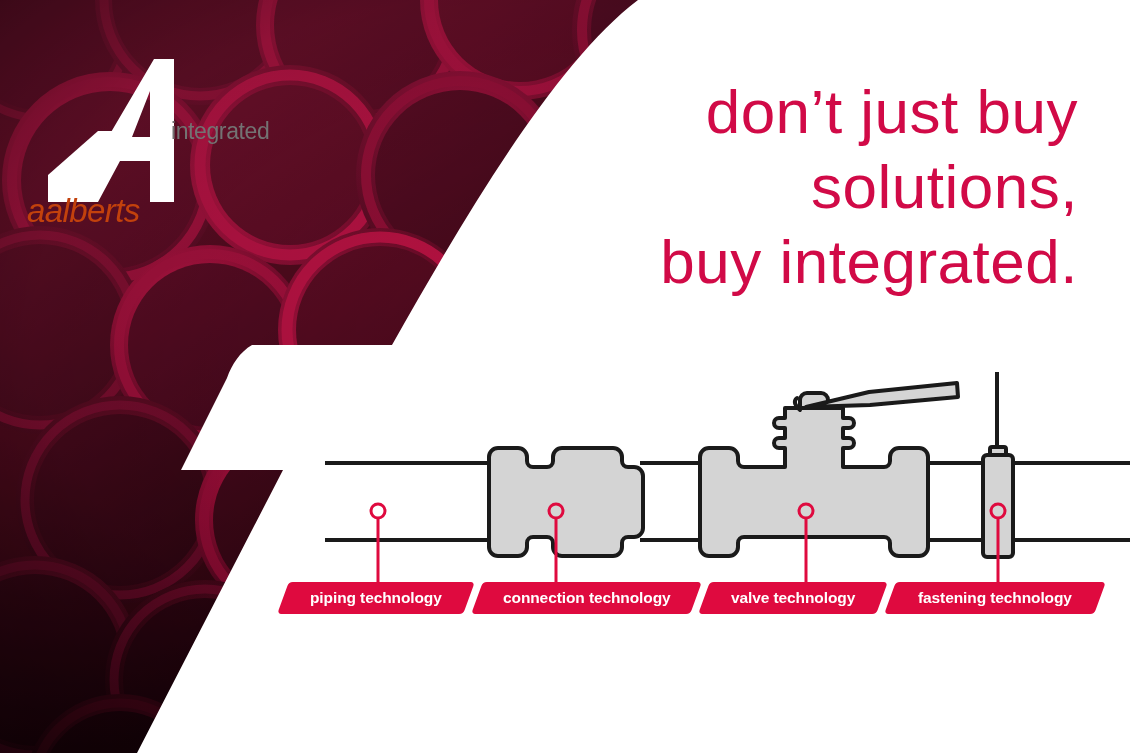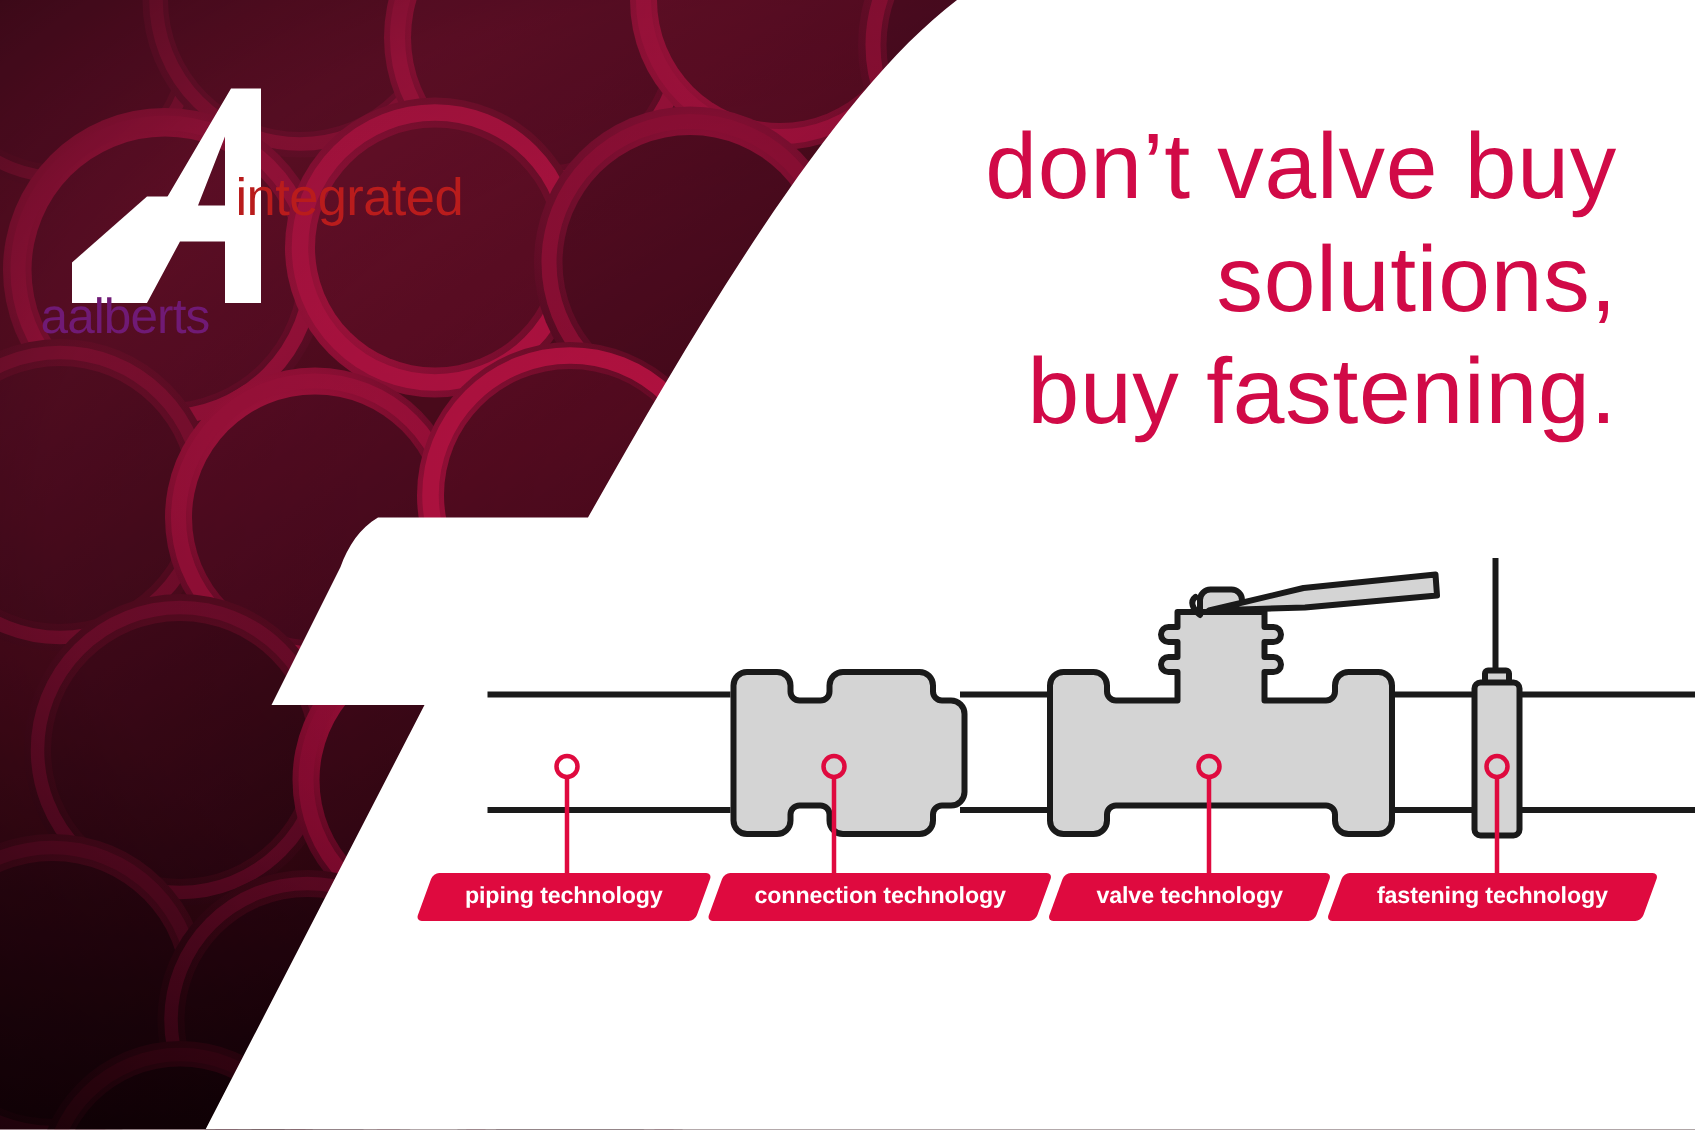--- a/index.html
+++ b/index.html
@@ -43,31 +43,32 @@
     width: 130px;
     height: 175px;
   }
   #logo svg { display:block; width:100%; height:100%; }
   #logo-wordmark {
     position: absolute;
     left: 27px;
     top: 192px;
     font-size: 33px;
     letter-spacing: -0.6px;
-    color: #701a75;
+    color: #c2410c;
     font-weight: 400;
     white-space: nowrap;
+    font-style: italic;
   }
 
   #tagline {
     position: absolute;
-    left: 157px;
+    left: 171px;
     top: 112px;
-    color: #b91c1c;
-    font-size: 35px;
+    color: #737373;
+    font-size: 23px;
     line-height: 39px;
     font-weight: 400;
     letter-spacing: -0.4px;
     white-space: nowrap;
   }
   #tagline div { display:block; }
 
   
   #headline {
     position: absolute;
@@ -359,23 +360,23 @@
       <path d="M 52 74 L 74 74 L 26 145 L 2 145 L 2 118 Z" fill="#ffffff"></path>
     </svg>
   </div>
   <div id="logo-wordmark">aalberts</div>
 
   <div id="tagline">
     <div>integrated</div>
   </div>
 
   <div id="headline">
-    <div>don’t valve buy</div>
+    <div>don’t just buy</div>
     <div>solutions,</div>
-    <div>buy fastening.</div>
+    <div>buy integrated.</div>
   </div>
 
   <div id="diagram">
     <svg viewBox="0 0 1130 753" aria-hidden="true">
       <g fill="none" stroke="#1A1A1A" stroke-width="4" stroke-linecap="butt">
 
         <line x1="325" y1="463" x2="487" y2="463"></line>
         <line x1="640" y1="463" x2="700" y2="463"></line>
         <line x1="930" y1="463" x2="985" y2="463"></line>
         <line x1="1003" y1="463" x2="1130" y2="463"></line>

